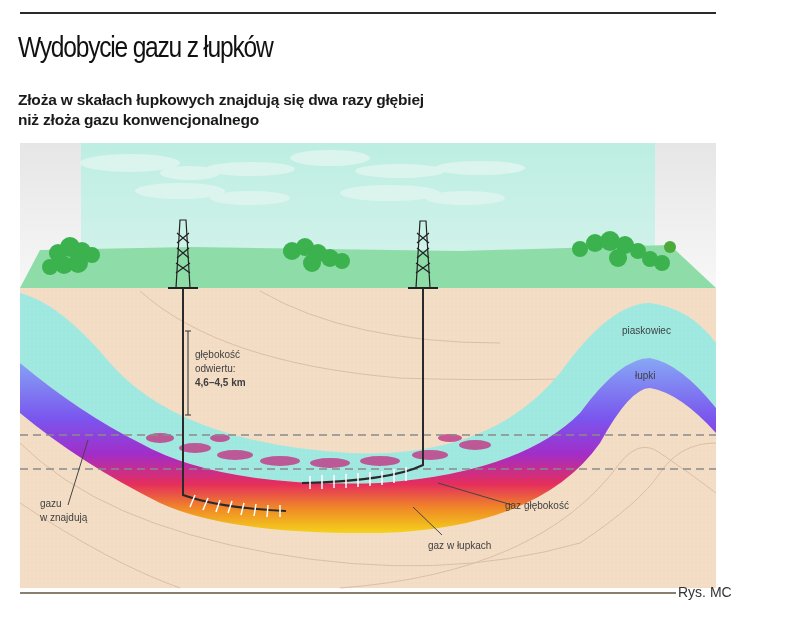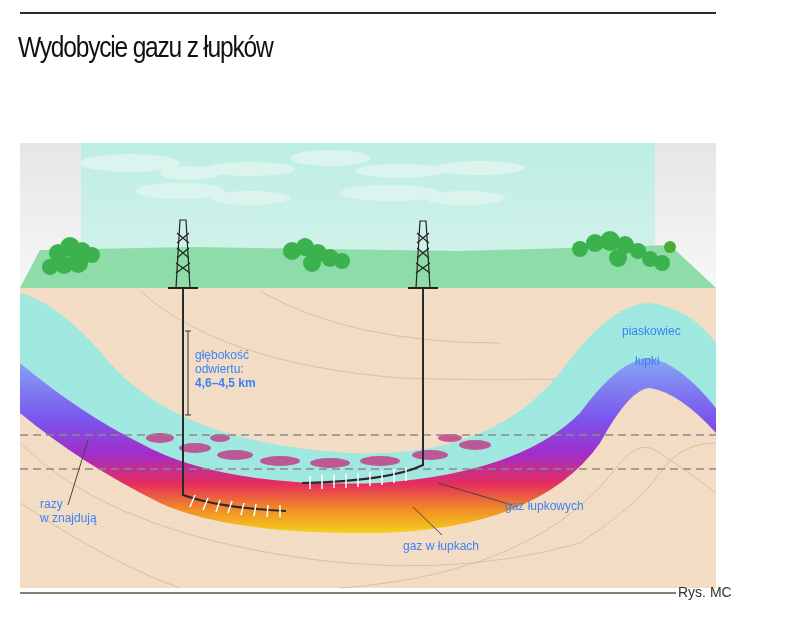--- a/index.html
+++ b/index.html
@@ -1,29 +1,31 @@
 <!DOCTYPE html>
 <html><head>
 <meta charset="utf-8">
 <style>
   html,body{margin:0;padding:0;background:#ffffff;}
   body{width:788px;height:624px;position:relative;overflow:hidden;font-family:"Liberation Sans",sans-serif;color:#1a1a1a;}
   .topbar{position:absolute;left:20px;top:12px;width:696px;height:2px;background:#2a2a2a;}
   .title{position:absolute;left:18px;top:30px;font-family:"Liberation Sans",sans-serif;font-size:30px;letter-spacing:-1.5px;transform:scaleX(0.82);transform-origin:left top;color:#111;white-space:nowrap;}
   .subtitle{position:absolute;left:18px;top:90px;font-size:15.5px;font-weight:bold;line-height:20px;color:#1a1a1a;letter-spacing:-0.2px;}
   .art{position:absolute;left:20px;top:143px;width:696px;height:451px;}
-  .lbl{position:absolute;font-size:12px;color:#3b82f6;white-space:nowrap;line-height:14px;}
+  .lbl{position:absolute;font-size:10px;color:#404040;white-space:nowrap;line-height:14px;}
   .credit{position:absolute;left:678px;top:584px;font-size:14px;color:#333;}
 </style>
 </head>
 <body>
 
 <div class="topbar"></div>
 <div class="title">Wydobycie gazu z łupków</div>
 <div class="subtitle">
+  <div>Złoża w skałach łupkowych znajdują się dwa razy głębiej</div>
+  <div>niż złoża gazu konwencjonalnego</div>
 </div>
 
 <svg class="art" viewBox="0 0 696 451" xmlns="http://www.w3.org/2000/svg">
   <defs>
     <linearGradient id="skyg" x1="0" y1="0" x2="0" y2="1">
       <stop offset="0" stop-color="#bdeee2"></stop>
       <stop offset="1" stop-color="#d6f3ec"></stop>
     </linearGradient>
     <linearGradient id="sideg" x1="0" y1="0" x2="0" y2="1">
       <stop offset="0" stop-color="#e6e6e6"></stop>
@@ -174,20 +176,20 @@
 
   <line x1="0" y1="450" x2="656" y2="450" stroke="#8a7e70" stroke-width="2"></line>
 </svg>
 
 <div class="lbl" style="left:195px;top:348px;">
   <div>głębokość</div>
   <div>odwiertu:</div>
   <div style="font-weight:bold;">4,6–4,5 km</div>
 </div>
 <div class="lbl" style="left:622px;top:324px;">piaskowiec</div>
-<div class="lbl" style="left:615px;top:354px;padding-left:20px;">łupki</div>
+<div class="lbl" style="left:615px;top:369px;padding-left:20px;">łupki</div>
 <div class="lbl" style="left:40px;top:497px;">
-  <div>razy</div>
+  <div>gazu</div>
   <div>w znajdują</div>
 </div>
-<div class="lbl" style="left:505px;top:499px;">gaz łupkowych</div>
-<div class="lbl" style="left:403px;top:539px;">gaz w łupkach</div>
+<div class="lbl" style="left:505px;top:499px;">gaz głębokość</div>
+<div class="lbl" style="left:428px;top:539px;">gaz w łupkach</div>
 <div class="credit">Rys. MC</div>
 
 </body></html>

